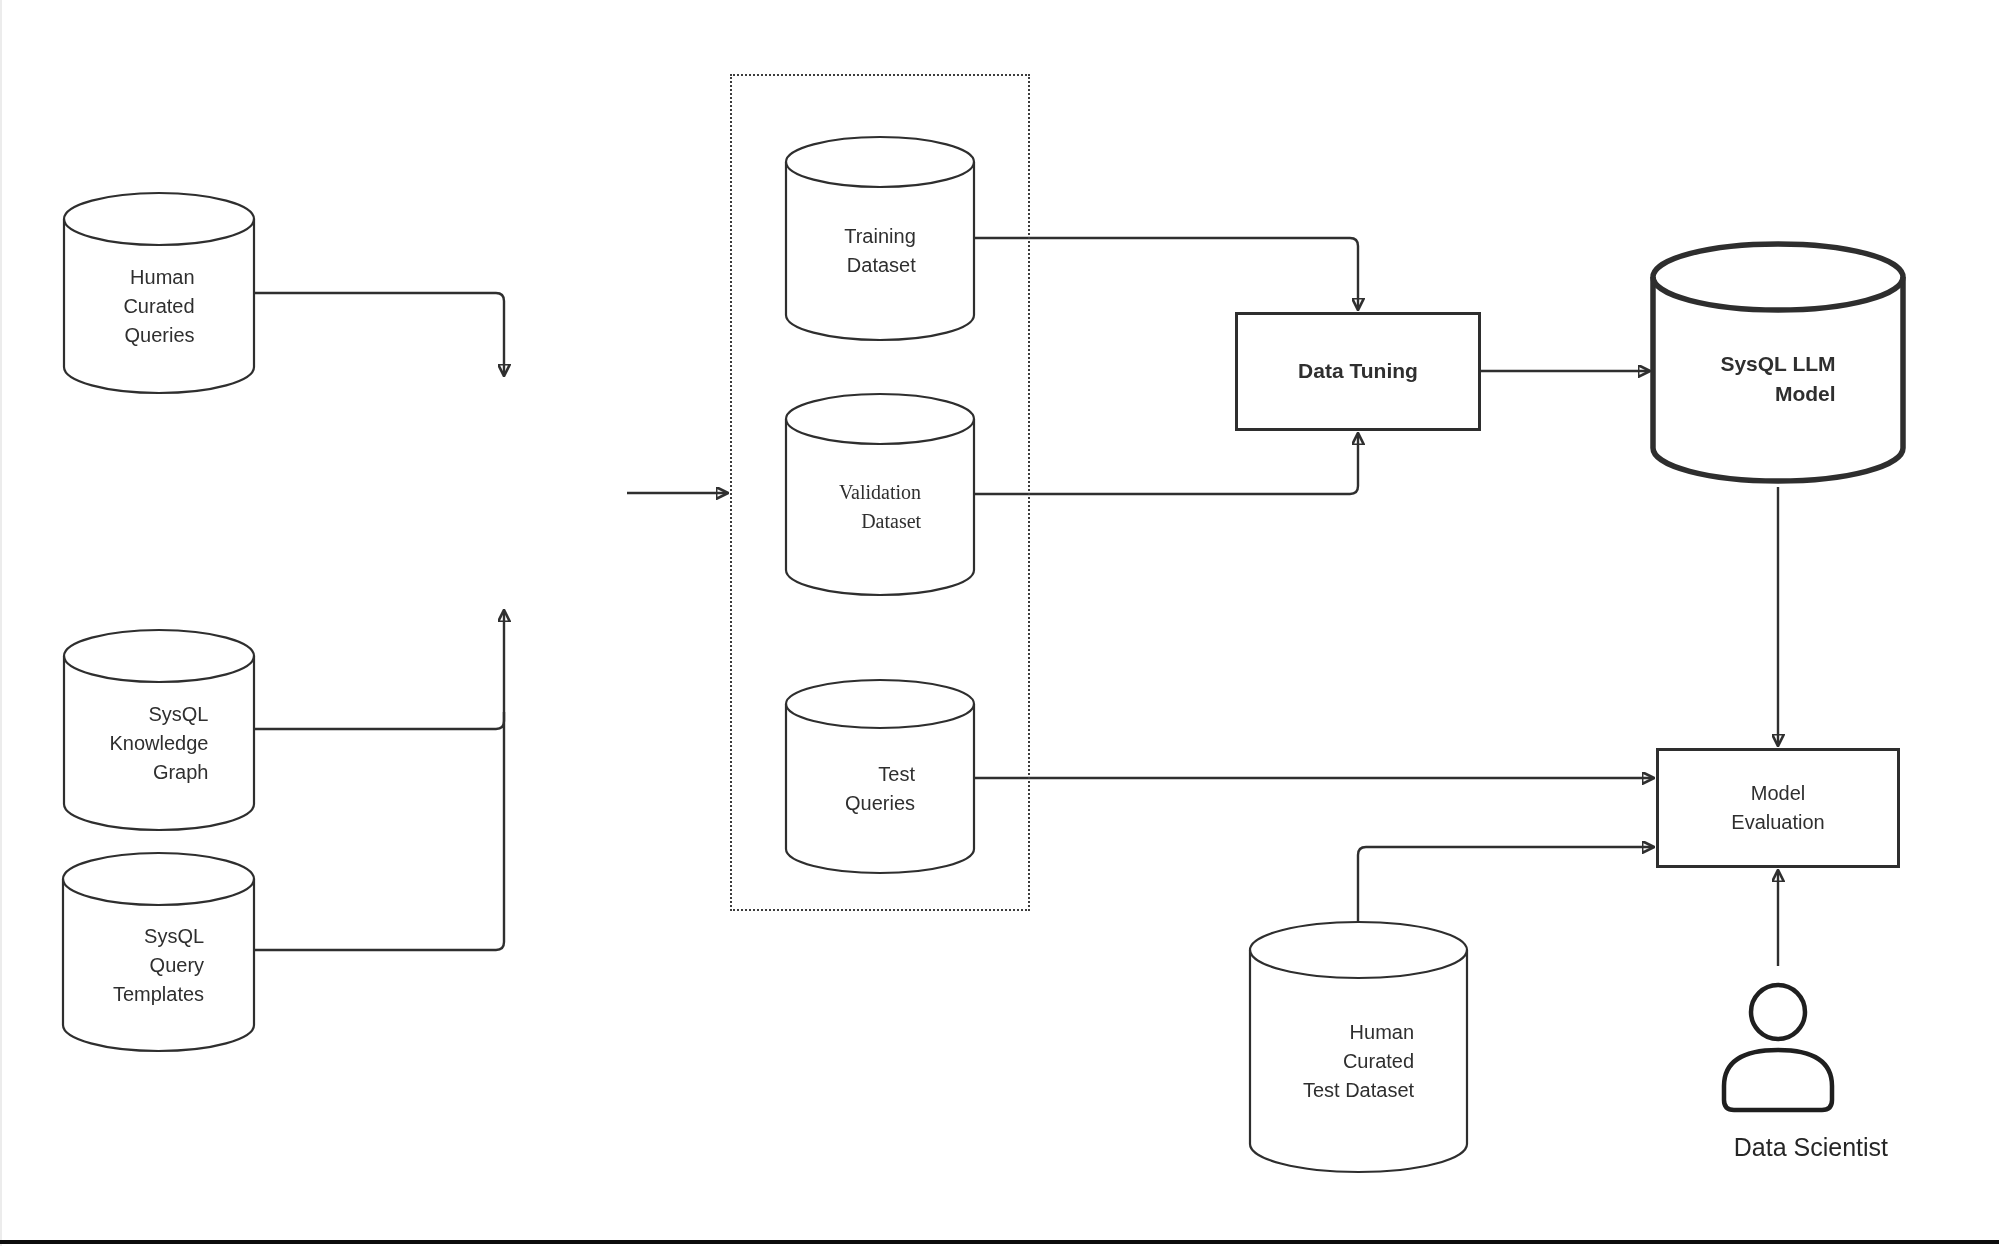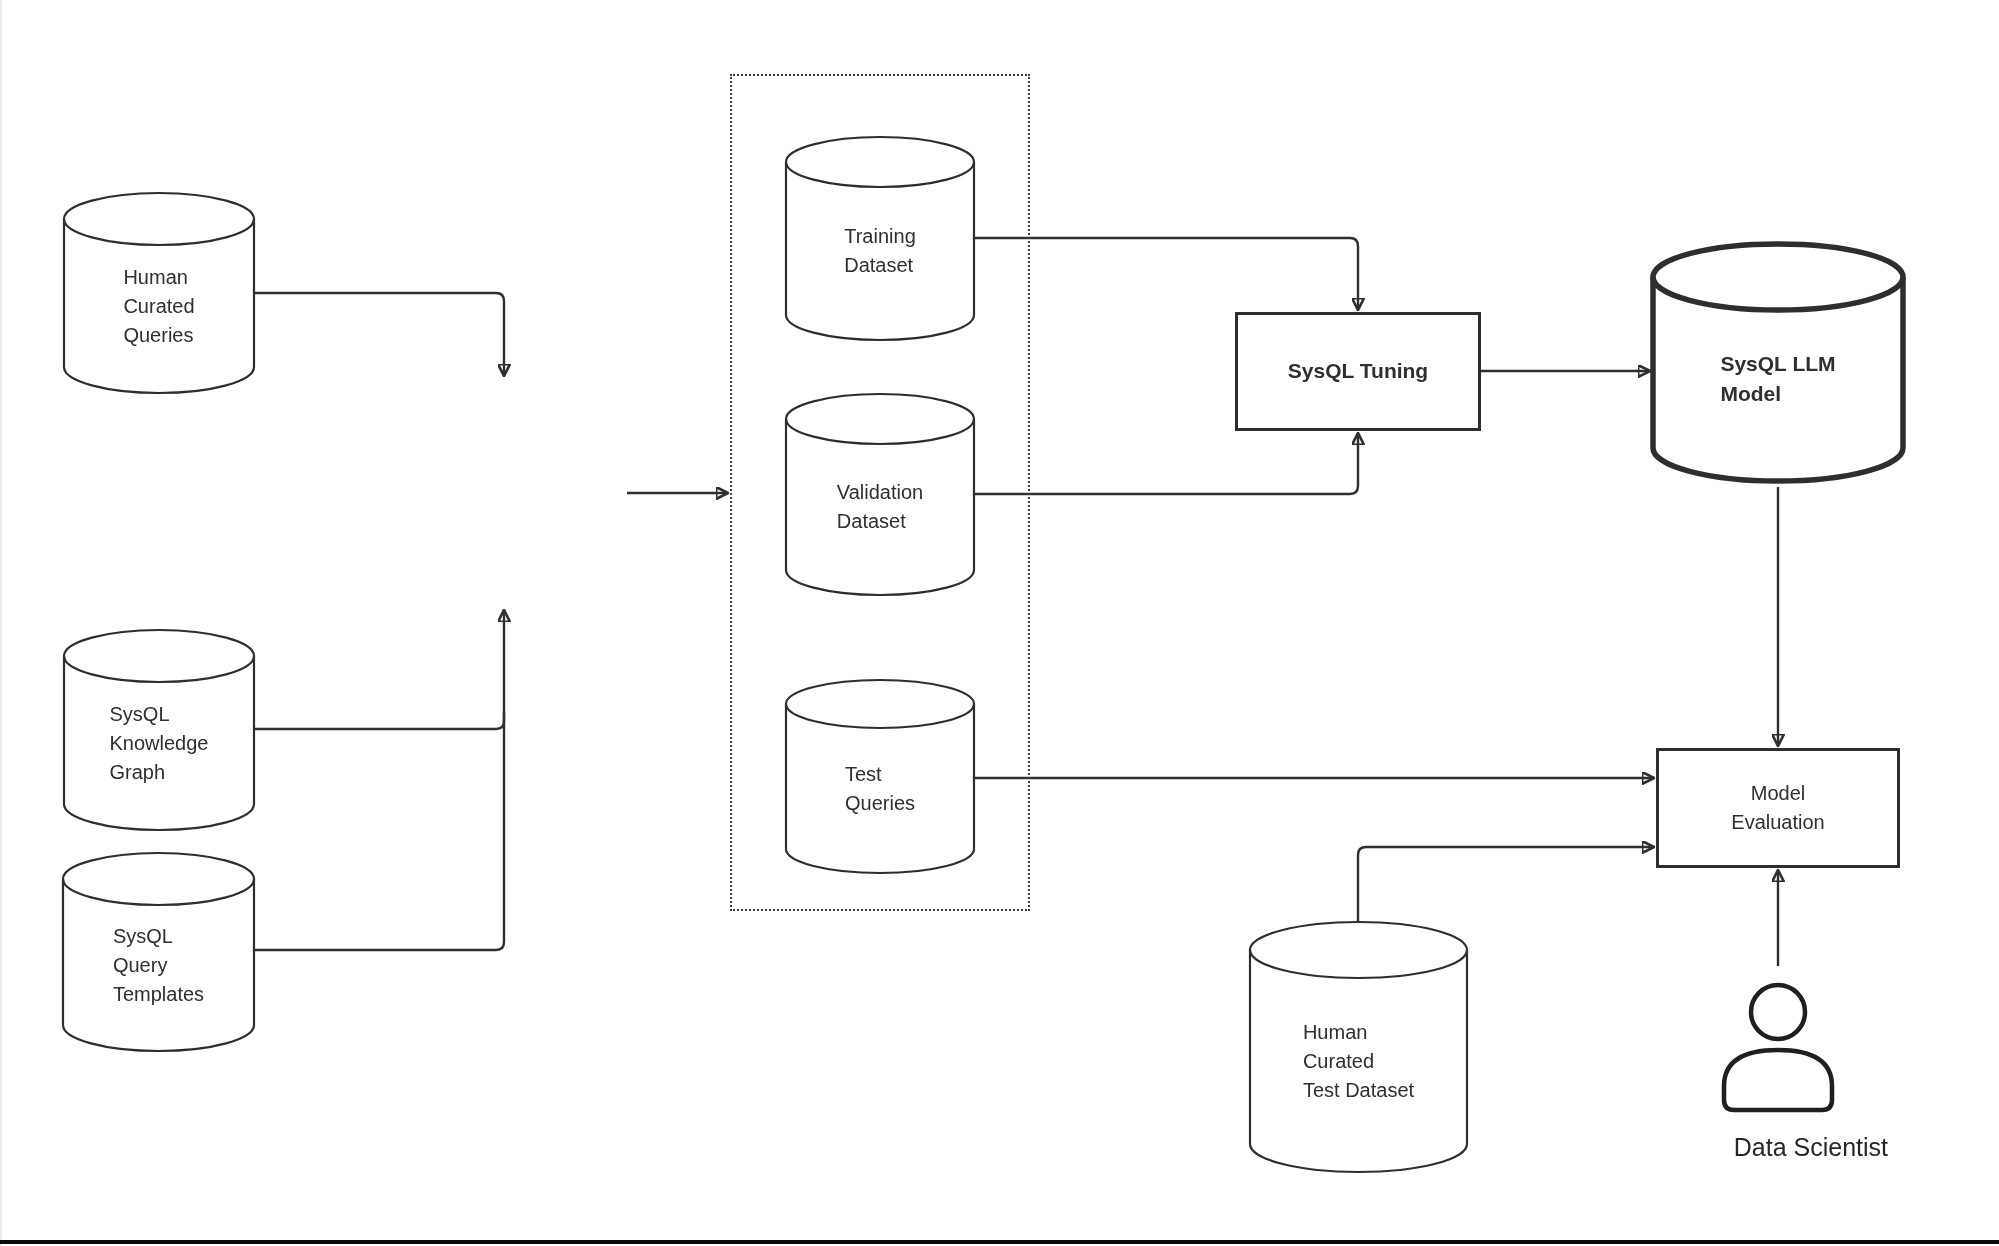--- a/index.html
+++ b/index.html
@@ -7,21 +7,21 @@
     position:relative;width:1999px;height:1246px;background:#ffffff;overflow:hidden;
     font-family:"Liberation Sans",sans-serif;color:#2f2f2f;
   }
   .connectors{position:absolute;left:0;top:0;width:1999px;height:1246px;}
   .connectors path{fill:none;stroke:#2f2f2f;stroke-width:2.4;stroke-linejoin:round;}
   .node{position:absolute;box-sizing:border-box;}
   .shape{position:absolute;left:0;top:0;overflow:visible;}
   .label{
     position:absolute;left:0;top:0;right:0;bottom:0;
     display:flex;align-items:center;justify-content:center;
-    text-align:left;white-space:pre-line;
+    text-align:right;white-space:pre-line;
     font-size:20px;line-height:1.45;color:#2f2f2f;
   }
   .rectnode{
     border:3px solid #2e2e2e;background:#ffffff;
     display:flex;align-items:center;justify-content:center;
     text-align:center;white-space:pre-line;
     font-size:20px;line-height:1.45;color:#2f2f2f;
   }
   .bold{font-weight:700;font-size:21px;}
   .group-dotted{
@@ -97,21 +97,21 @@
       </svg>
     <div class="label" style="padding-top:25px;">Training
 Dataset</div>
   </div>
 
   <div class="node" style="left:786px;top:394px;width:188px;height:201px;">
       <svg width="188" height="201" class="shape">
         <path d="M0,25 A94,25 0 0 1 188,25 L188,176 A94,25 0 0 1 0,176 Z" fill="#ffffff" stroke="#2e2e2e" stroke-width="2.2"></path>
         <path d="M0,25 A94,25 0 0 0 188,25" fill="none" stroke="#2e2e2e" stroke-width="2.2"></path>
       </svg>
-    <div class="label" style="padding-top:25px;">Validation
+    <div class="label" style="padding-top:25px;font-family:Liberation Serif, serif;">Validation
 Dataset</div>
   </div>
 
   <div class="node" style="left:786px;top:680px;width:188px;height:193px;">
       <svg width="188" height="193" class="shape">
         <path d="M0,24 A94,24 0 0 1 188,24 L188,169 A94,24 0 0 1 0,169 Z" fill="#ffffff" stroke="#2e2e2e" stroke-width="2.2"></path>
         <path d="M0,24 A94,24 0 0 0 188,24" fill="none" stroke="#2e2e2e" stroke-width="2.2"></path>
       </svg>
     <div class="label" style="padding-top:24px;">Test
 Queries</div>
@@ -130,21 +130,21 @@
       <svg width="217" height="250" class="shape">
         <path d="M0,28 A108.5,28 0 0 1 217,28 L217,222 A108.5,28 0 0 1 0,222 Z" fill="#ffffff" stroke="#2e2e2e" stroke-width="2.2"></path>
         <path d="M0,28 A108.5,28 0 0 0 217,28" fill="none" stroke="#2e2e2e" stroke-width="2.2"></path>
       </svg>
     <div class="label" style="padding-top:28px;">Human
 Curated
 Test Dataset</div>
   </div>
 
 
-  <div class="node rectnode bold" style="left:1235px;top:312px;width:246px;height:119px;">SysQL Tuning</div>
+  <div class="node rectnode bold" style="left:1235px;top:312px;width:246px;height:119px;">Data Tuning</div>
 
   <div class="node rectnode" style="left:1656px;top:748px;width:244px;height:120px;">Model
 Evaluation</div>
 
   <svg class="node" style="left:1720px;top:982px;" width="116" height="132" viewBox="0 0 116 132">
     <circle cx="58" cy="30" r="27" fill="#ffffff" stroke="#1f1f1f" stroke-width="4.5"></circle>
     <path d="M14,128 H102 Q112,128 112,118 V104 Q112,68 58,68 Q4,68 4,104 V118 Q4,128 14,128 Z" fill="#ffffff" stroke="#1f1f1f" stroke-width="4.5" stroke-linejoin="round"></path>
   </svg>
   <div class="caption" style="left:1668px;top:1133px;width:220px;">Data Scientist</div>
 

